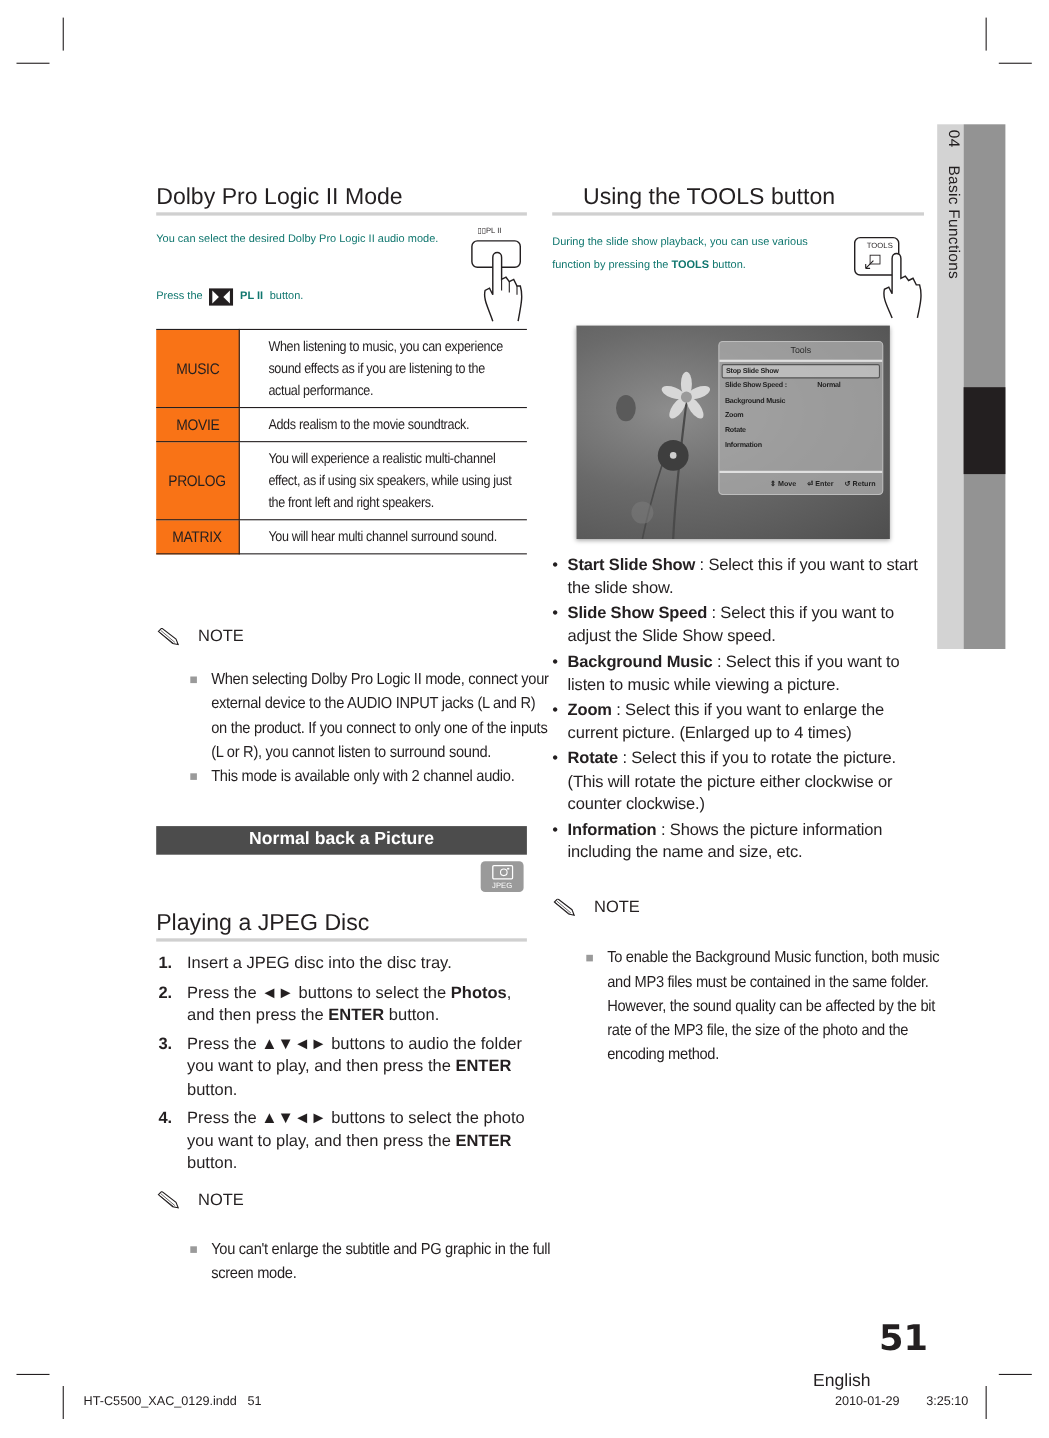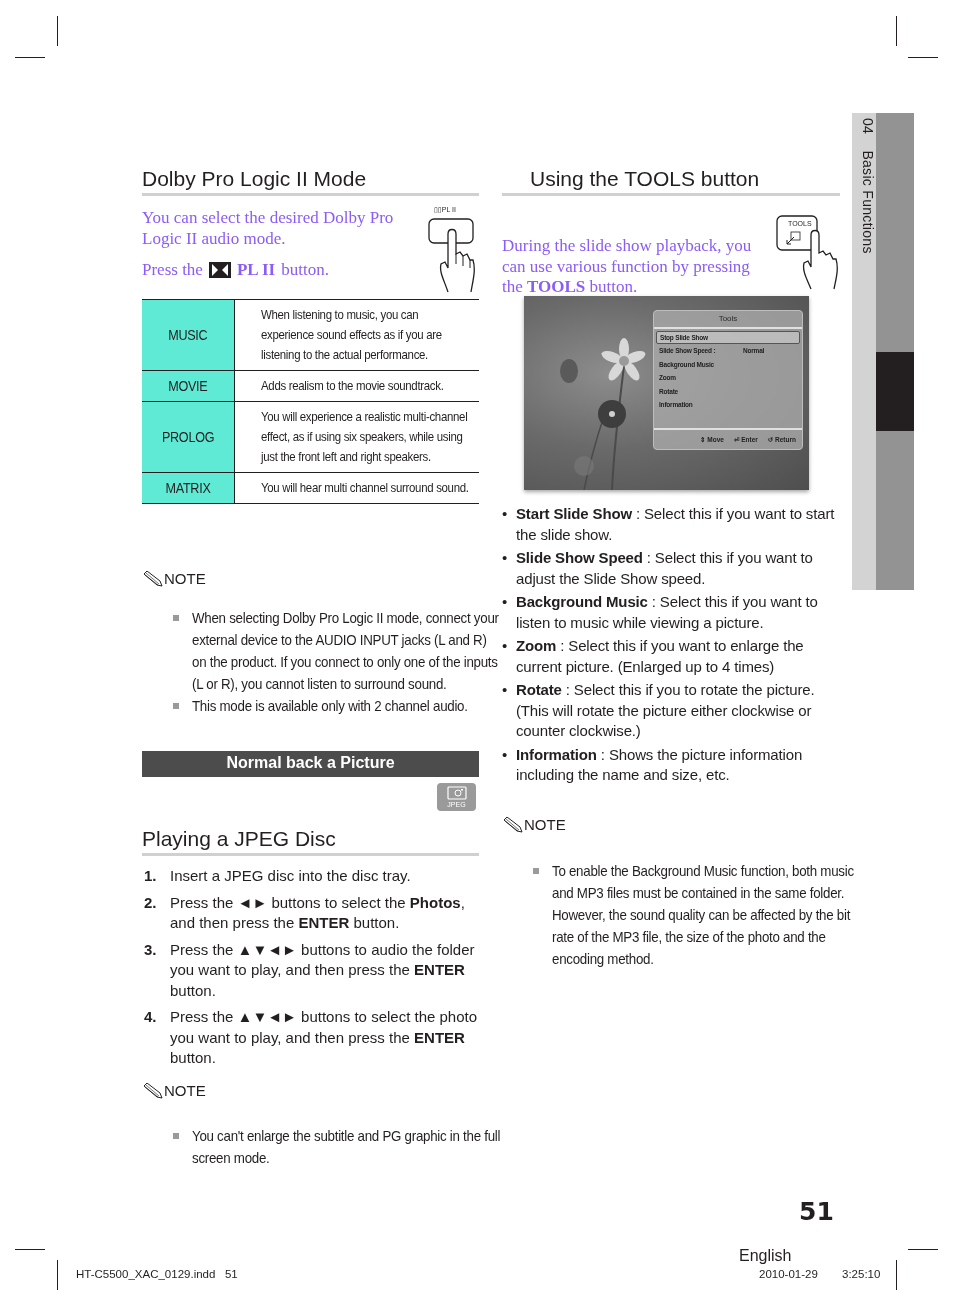--- a/index.html
+++ b/index.html
@@ -13,31 +13,31 @@
   
   .side-light { position: absolute; left: 852px; top: 113px; width: 24px; height: 477px; background: #d3d3d3; }
   .side-dark { position: absolute; left: 876px; top: 113px; width: 38px; height: 477px; background: #939393; }
   .side-black { position: absolute; left: 876px; top: 352px; width: 38px; height: 79px; background: #231f20; }
   .side-text { position: absolute; left: 852px; top: 118px; width: 24px; writing-mode: vertical-rl; font-size: 14px; color: #231f20; letter-spacing: 0.3px; }
   .side-text .num { margin-bottom: 12px; display: inline-block; }
 
   h2.sec { position: absolute; margin: 0; font-weight: normal; font-size: 21px; color: #231f20; }
   .rule { position: absolute; height: 3px; background: #d0d0d0; }
 
-  .body-text { font-size: 17px; line-height: 20.5px; color: #8b5cf6; font-family: Liberation Serif, serif; }
+  .body-text { font-size: 10px; line-height: 20.5px; color: #0f766e; }
 
   
   table.modes { position: absolute; left: 142px; top: 299px; width: 337px; border-collapse: collapse; }
   table.modes td { border-top: 1px solid #231f20; border-bottom: 1px solid #231f20; padding: 0; vertical-align: middle; }
-  table.modes td.mode { width: 92px; background: #5eead4; text-align: center; font-size: 14px; border-right: 1px solid #231f20; letter-spacing: -0.3px; }
+  table.modes td.mode { width: 75px; background: #f97316; text-align: center; font-size: 14px; border-right: 1px solid #231f20; letter-spacing: -0.3px; }
   table.modes td.desc { padding: 5px 6px 5px 26px; font-size: 13px; line-height: 20px; letter-spacing: -0.35px; }
   table.modes td.desc span { display: inline-block; transform: scaleX(0.88); transform-origin: left center; width: 113%; }
   table.modes td.mode span { display: inline-block; transform: scaleX(0.9); }
 
-  .note-head { position: absolute; font-size: 15px; display: flex; align-items: center; gap: 0; }
+  .note-head { position: absolute; font-size: 15px; display: flex; align-items: center; gap: 16px; }
   .note-head .pencil { width: 22px; height: 16px; }
   ul.notes { position: absolute; margin: 16px; padding: 0; list-style: none; }
   ul.notes li { position: relative; padding-left: 34px; font-size: 14.5px; line-height: 22px; letter-spacing: -0.3px; }
   ul.notes li::before { content: ""; position: absolute; left: 15px; top: 8px; width: 6px; height: 6px; background: #9a9a9a; }
   ul.notes li span { display: inline-block; transform: scaleX(0.92); transform-origin: left center; width: 108%; }
 
   .section-bar { position: absolute; left: 142px; top: 751px; width: 337px; height: 26px; background: #4c4c4c; color: #ffffff; font-weight: bold; font-size: 16px; text-align: center; line-height: 24px; }
 
   .jpeg-badge { position: absolute; left: 437px; top: 783px; width: 39px; height: 28px; background: #9a9a9a; border-radius: 4px; color: #fff; font-size: 7px; text-align: center; }
 
@@ -170,21 +170,21 @@
     </svg>
   <span>NOTE</span>
 </div>
 <ul class="notes" id="jpeg-notes" style="left:142px;top:1109px;width:345px;">
     <li><span>You can't enlarge the subtitle and PG graphic in the full screen mode.</span></li>
   </ul>
 
 <h2 class="sec" style="left:502px;top:167px;margin-left:28px;">Using the TOOLS button</h2>
 <div class="rule" style="left:502px;top:193px;width:338px;"></div>
 
-<div class="abs body-text" style="left:502px;top:211px;width:260px;margin-top:25px;">
+<div class="abs body-text" style="left:502px;top:211px;width:260px;">
   <span>During the slide show playback, you can use various function by pressing the </span><b>TOOLS</b><span> button.</span>
 </div>
 
 <div class="abs" style="left:775px;top:213px;width:70px;height:80px;">
   <svg width="70" height="80" viewBox="0 0 70 80" style="position:absolute;left:0;top:0;">
     <rect x="2" y="3" width="40" height="34" rx="5" fill="#fff" stroke="#231f20" stroke-width="1.3"></rect>
     <rect x="16" y="19" width="9" height="8" fill="none" stroke="#231f20" stroke-width="0.8"></rect>
     <path d="M12 31 L19 24 M12 31 L12 27 M12 31 L16 31" stroke="#231f20" stroke-width="1"></path>
     <path d="M36 76 C32 66,27 58,29 50 L33 48 L36 54 L36 22 C36 16,44 16,44 22 L44 40 L48 38 L51 42 L55 40 L58 46 L61 46 C64 56,61 66,59 76" fill="#fff" stroke="#231f20" stroke-width="1.3"></path>
   </svg>
@@ -240,17 +240,17 @@
       <path d="M2 3 L15 14 L20 15 L18 10 L5 0 Z" fill="none" stroke="#231f20" stroke-width="1"></path>
       <path d="M4 2 L17 13 M3 4 L16 14" stroke="#231f20" stroke-width="0.6"></path>
     </svg>
   <span>NOTE</span>
 </div>
 <ul class="notes" id="tools-notes" style="left:502px;top:844px;width:345px;">
     <li><span>To enable the Background Music function, both music and MP3 files must be contained in the same folder. However, the sound quality can be affected by the bit rate of the MP3 file, the size of the photo and the encoding method.</span></li>
   </ul>
 
 <div class="abs" style="left:727px;top:1247px;font-size:16px;margin-left:12px;">English</div>
-<div class="abs" style="left:799px;top:1197px;font-size:25px;font-weight:bold;font-family:'DejaVu Sans',sans-serif;">51</div>
+<div class="abs" style="left:799px;top:1197px;font-size:32px;font-weight:bold;font-family:'DejaVu Sans',sans-serif;">51</div>
 
 <div class="footer-text" style="left:76px;top:1268px;white-space:pre;">HT-C5500_XAC_0129.indd   51</div>
 <div class="footer-text" style="left:759px;top:1268px;">2010-01-29</div>
 <div class="footer-text" style="left:842px;top:1268px;">3:25:10</div>
 
 </body></html>

